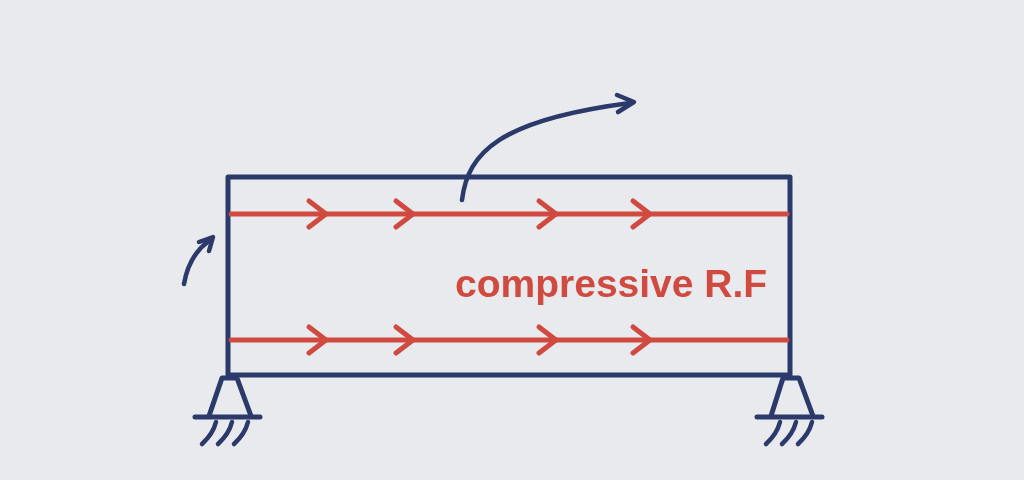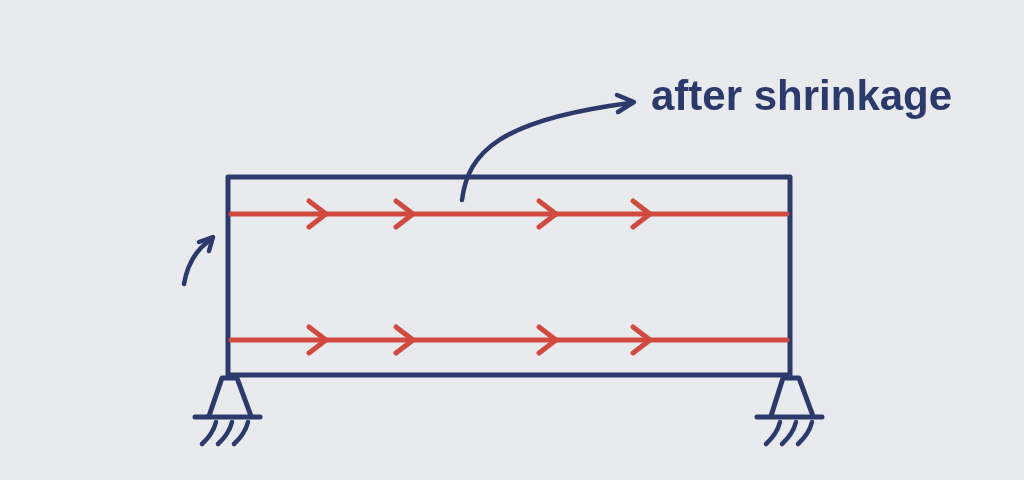--- a/index.html
+++ b/index.html
@@ -73,17 +73,17 @@
       <path d="M 617 95 L 634 102 L 618 112" stroke-width="4.5" class="stroke-navy"></path>
     </g>
 
     <g>
       <path d="M 184 284 Q 189 255 209 241" stroke-width="4.5" class="stroke-navy"></path>
       <path d="M 199 242 L 213 237 L 209 251" stroke-width="4.5" class="stroke-navy"></path>
     </g>
 
   </svg>
 
-  <div id="after-shrinkage-label" class="label label-navy">after shrinkage</div>
 
 
+  <div id="compressive-label" class="label label-red">compressive R.F</div>
 
 </div>
 
 </body></html>

